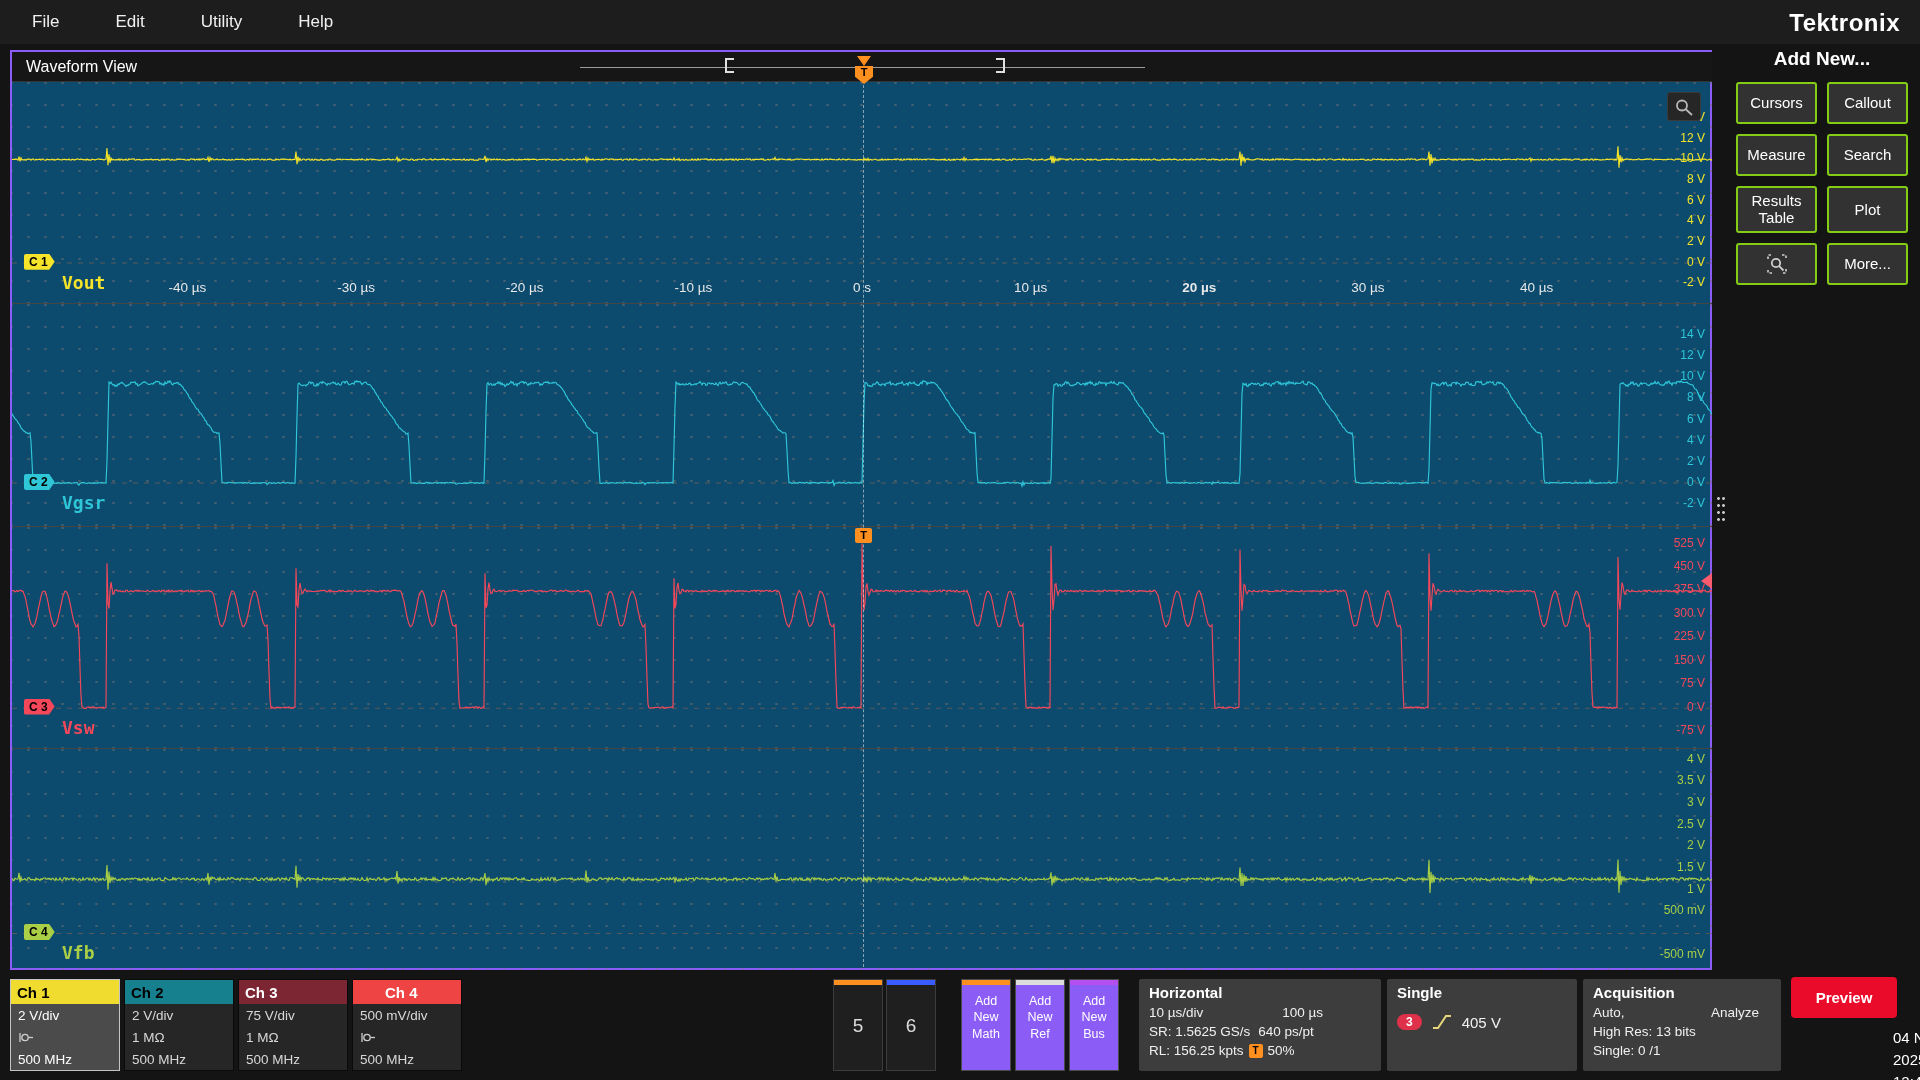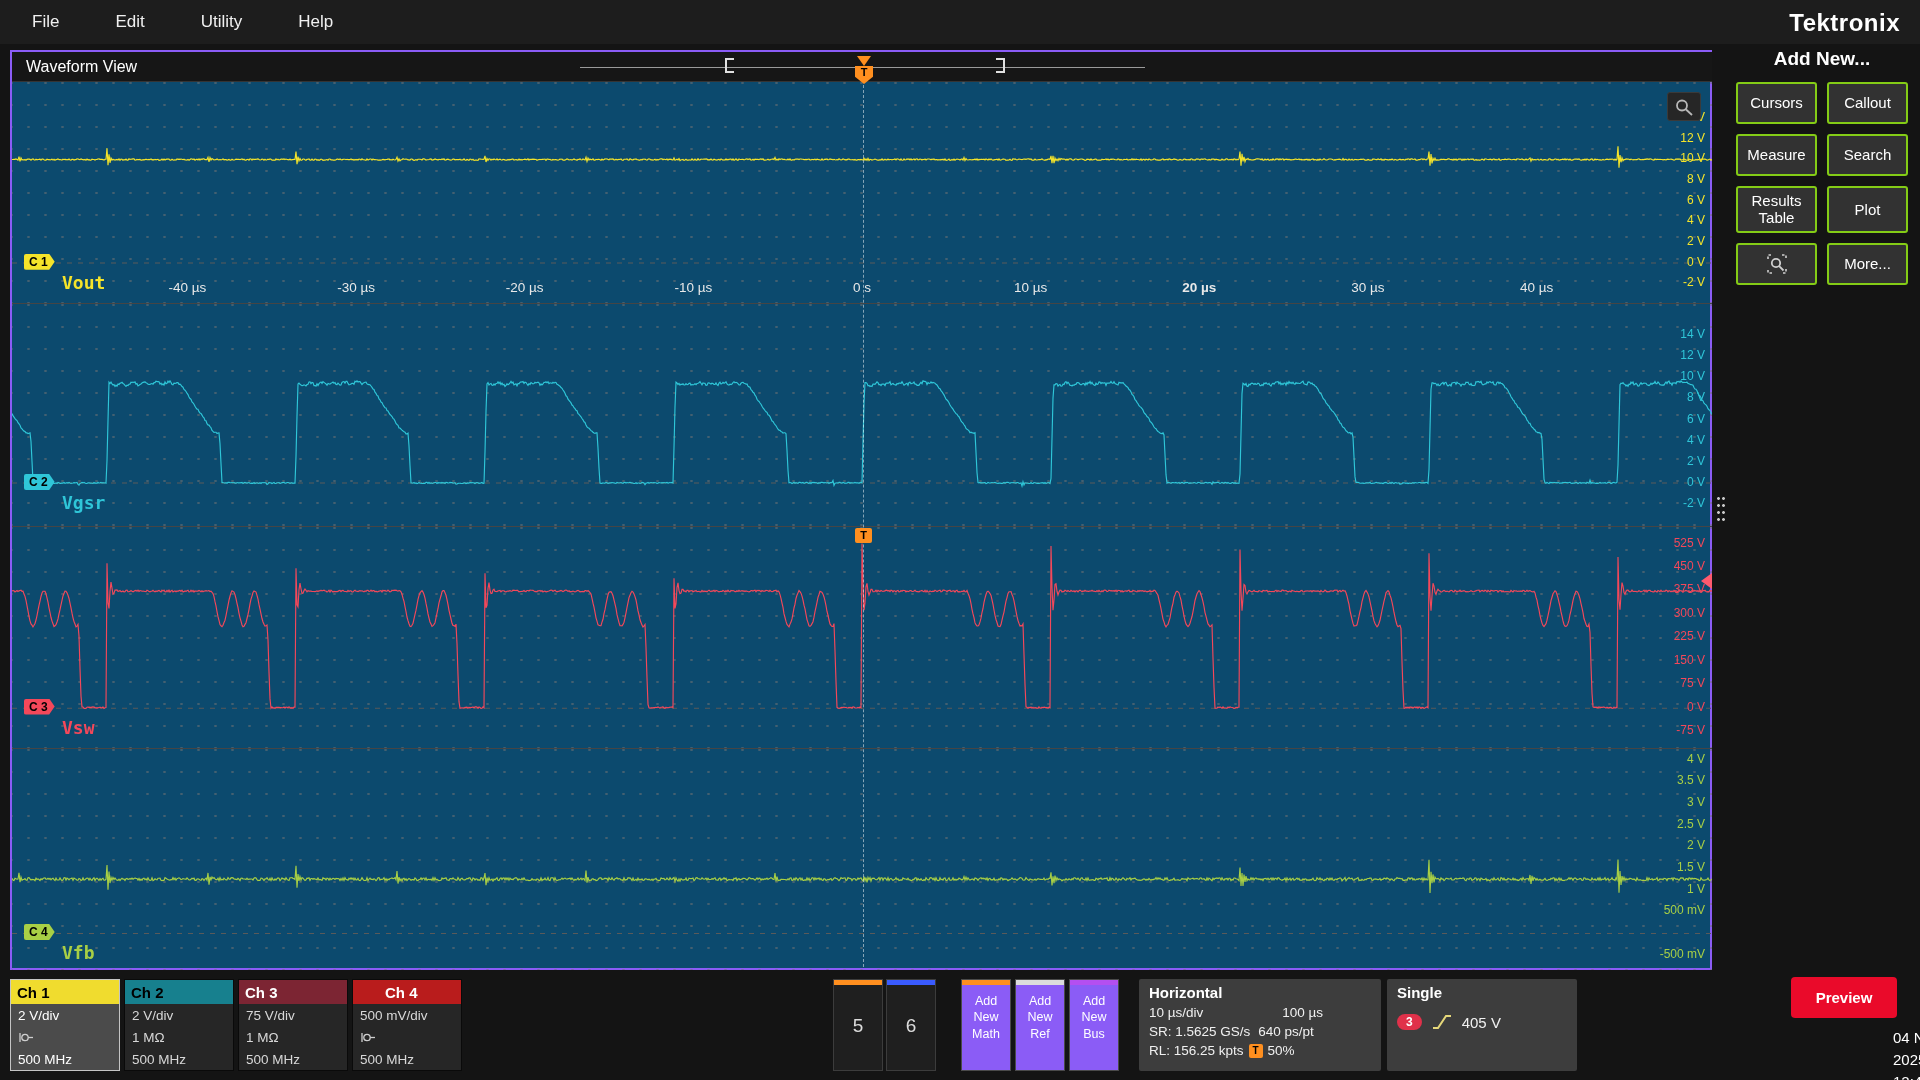--- a/index.html
+++ b/index.html
@@ -229,20 +229,29 @@
     <div class="tile-title">Single</div>
     <div class="tile-row" style="margin-top:12px;">
       <span class="trig-badge">3</span>
       <svg class="slope-icon" width="20" height="18" viewBox="0 0 20 18">
         <polyline points="1,15 6,15 14,3 19,3" fill="none" stroke="#e6d87a" stroke-width="2"></polyline>
       </svg>
       <span style="font-size:15px;">405 V</span>
     </div>
   </div>
 
+  <div class="info-tile" style="left:1583px; width:198px;">
+    <div class="tile-title">Acquisition</div>
+    <div class="tile-row" style="justify-content:space-between; padding-right:12px;">
+      <span>Auto,</span>
+      <span>Analyze</span>
+    </div>
+    <div class="tile-row">High Res: 13 bits</div>
+    <div class="tile-row">Single: 0 /1</div>
+  </div>
 
   <div class="preview-btn">Preview</div>
   <div class="datetime">
     <div>04 Nov 2025</div>
     <div>12:47:38 PM</div>
   </div>
 <div class="ch-tile active" style="left: 10px;">
       <div class="hd" style="background: rgb(240, 220, 46); color: rgb(0, 0, 0);">Ch 1</div>
       <div class="row">2 V/div</div>
       <div class="row">
@@ -260,21 +269,21 @@
       <div class="row">1 MΩ</div>
       <div class="row">500 MHz</div>
     </div>
     <div class="ch-tile" style="left: 238px;">
       <div class="hd" style="background: rgb(124, 37, 51); color: rgb(255, 255, 255);">Ch 3</div>
       <div class="row">75 V/div</div>
       <div class="row">1 MΩ</div>
       <div class="row">500 MHz</div>
     </div>
     <div class="ch-tile" style="left: 352px;">
-      <div class="hd" style="background: #b91c1c; color: rgb(255, 255, 255); padding-left: 32px;">Ch 4</div>
+      <div class="hd" style="background: #ef4444; color: rgb(255, 255, 255); padding-left: 32px;">Ch 4</div>
       <div class="row">500 mV/div</div>
       <div class="row">
         <svg width="16" height="13" viewBox="0 0 16 13">
           <line x1="2" y1="2" x2="2" y2="11" stroke="#cfcfcf" stroke-width="1.3"></line>
           <circle cx="7" cy="6.5" r="3.2" fill="none" stroke="#cfcfcf" stroke-width="1.3"></circle>
           <line x1="10.2" y1="6.5" x2="15" y2="6.5" stroke="#cfcfcf" stroke-width="1.3"></line>
         </svg>
       </div>
       <div class="row">500 MHz</div>
     </div>

